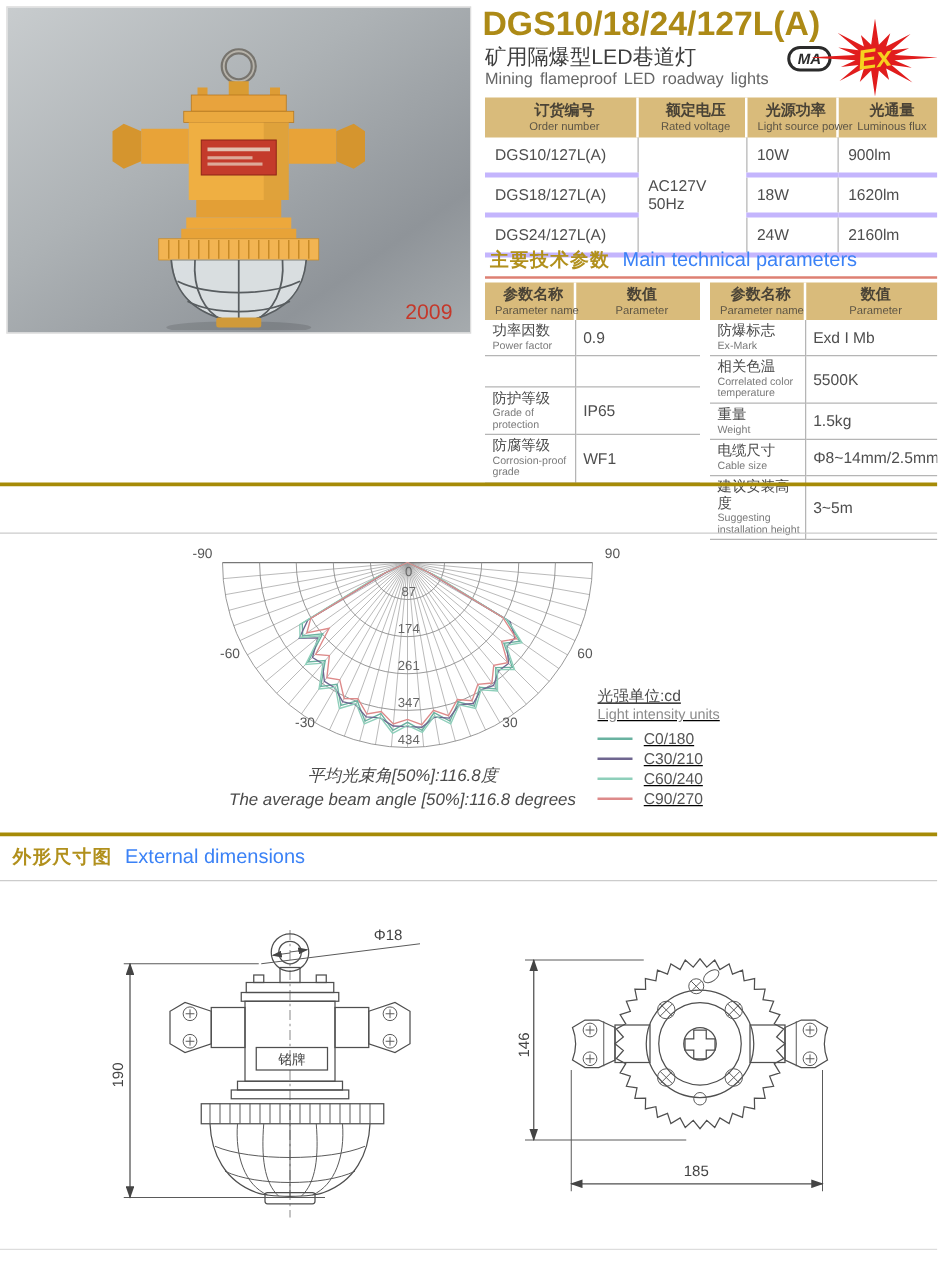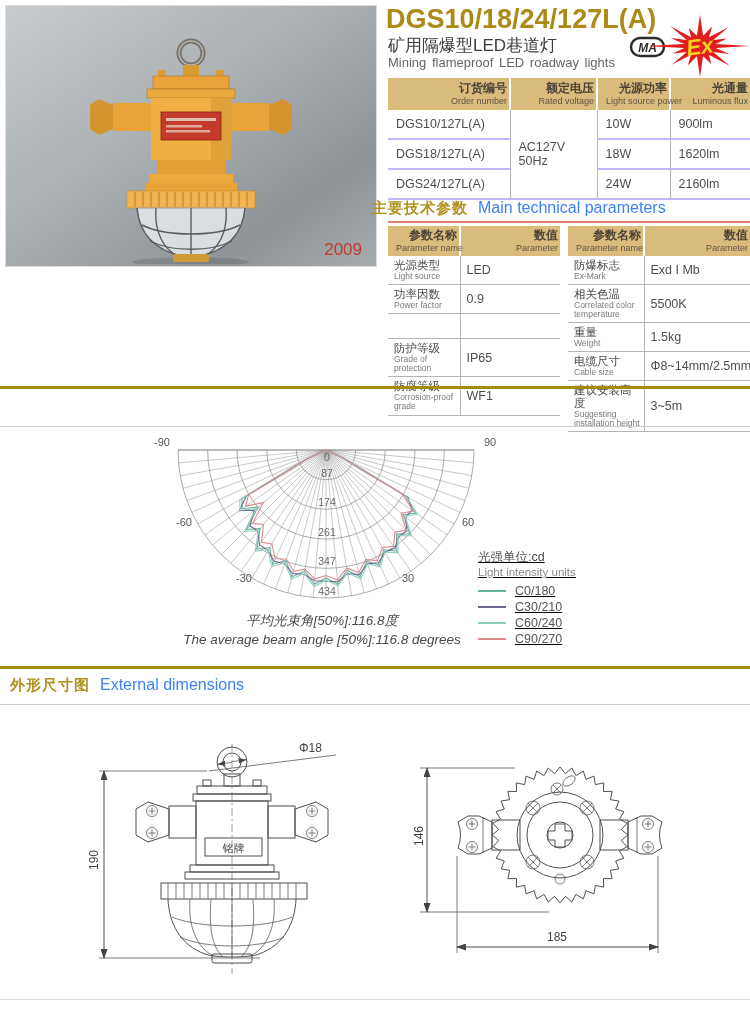--- a/index.html
+++ b/index.html
@@ -15,43 +15,43 @@
 
   
   .model-title{left:386px;top:4px;font-size:27px;font-weight:bold;color:#ad8a16;white-space:nowrap;}
   .sub-cn{left:388px;top:34px;font-size:17px;color:#3e3e3e;}
   .sub-en{left:388px;top:55px;font-size:13px;color:#666;word-spacing:2px;}
   .ma{left:629px;top:36px;}
   .star{left:650px;top:10px;}
 
   
   table{border-collapse:collapse;table-layout:fixed;position:absolute;}
-  th{background:#d9bb7b;text-align:right;vertical-align:middle;padding:3px 2px 3px 8px;border-left:2px solid #fff;font-weight:normal;}
+  th{background:#d9bb7b;text-align:center;vertical-align:middle;padding:3px 2px 3px 8px;border-left:2px solid #fff;font-weight:normal;}
   th:first-child{border-left:none;}
   .hcn{font-size:12px;font-weight:bold;color:#4a4336;line-height:1.15;}
   .hen{font-size:9px;color:#5d5545;line-height:1.15;white-space:nowrap;}
   .t1{left:388px;top:78px;width:362px;}
   .t1 th{height:26px;}
   .t1 td{height:26px;font-size:12.5px;color:#4e4e4e;padding-left:8px;
-         border-bottom:2px solid #c4b5fd;border-right:1px solid #b5b5b5;}
+         border-bottom:4px solid #c4b5fd;border-right:1px solid #b5b5b5;}
   .t1 td:last-child{border-right:none;}
   .t2 th{height:24px;}
   .t2 td{border-bottom:1px solid #b5b5b5;font-size:12.5px;color:#4e4e4e;padding:3px 2px 3px 6px;vertical-align:middle;}
   .t2 td.name{border-right:1px solid #b5b5b5;}
   .t2l{left:388px;top:226px;width:172px;}
   .t2r{left:568px;top:226px;width:182px;}
   .ncn{font-size:11.5px;color:#4a4a4a;line-height:1.1;}
   .nen{font-size:8.5px;color:#7a7a7a;line-height:1.1;}
   .emptyrow td{height:18px;}
 
   
   .sec-h{display:flex;align-items:baseline;gap:10px;white-space:nowrap;}
   .sec-cn{font-size:15px;font-weight:bold;color:#b1901c;letter-spacing:1px;}
   .sec-en{font-size:16px;color:#3b82f6;}
-  .tech-h{left:372px;top:199px;}
+  .tech-h{left:392px;top:199px;}
   .redline{left:388px;top:221px;width:362px;height:2px;background:#cf4a38;opacity:.7;}
   .gold{left:0;width:750px;height:3px;background:#a68b07;}
   .grayline{left:0;width:750px;height:1px;background:#ccc;}
   .h1{left:10px;top:396px;} .h2{left:10px;top:676px;}
 
   
   #polar-svg{left:140px;top:430px;}
   .legend{left:478px;top:549px;text-decoration:underline;}
   .leg-cn{font-size:12.5px;color:#4c4c4c;}
   .leg-en{font-size:11.5px;color:#8a8a8a;margin-bottom:5px;}
@@ -207,27 +207,20 @@
             <div class="hcn">参数名称</div>
             <div class="hen">Parameter name</div>
           </th>
         <th>
             <div class="hcn">数值</div>
             <div class="hen">Parameter</div>
           </th>
       </tr>
     </thead>
     <tbody>
-      <tr>
-          <td class="name">
-            <div class="ncn">光源类型</div>
-            <div class="nen">Light source</div>
-          </td>
-          <td>LED</td>
-        </tr>
       <tr>
           <td class="name">
             <div class="ncn">功率因数</div>
             <div class="nen">Power factor</div>
           </td>
           <td>0.9</td>
         </tr>
       <tr class="emptyrow">
           <td class="name"></td>
           <td></td>

